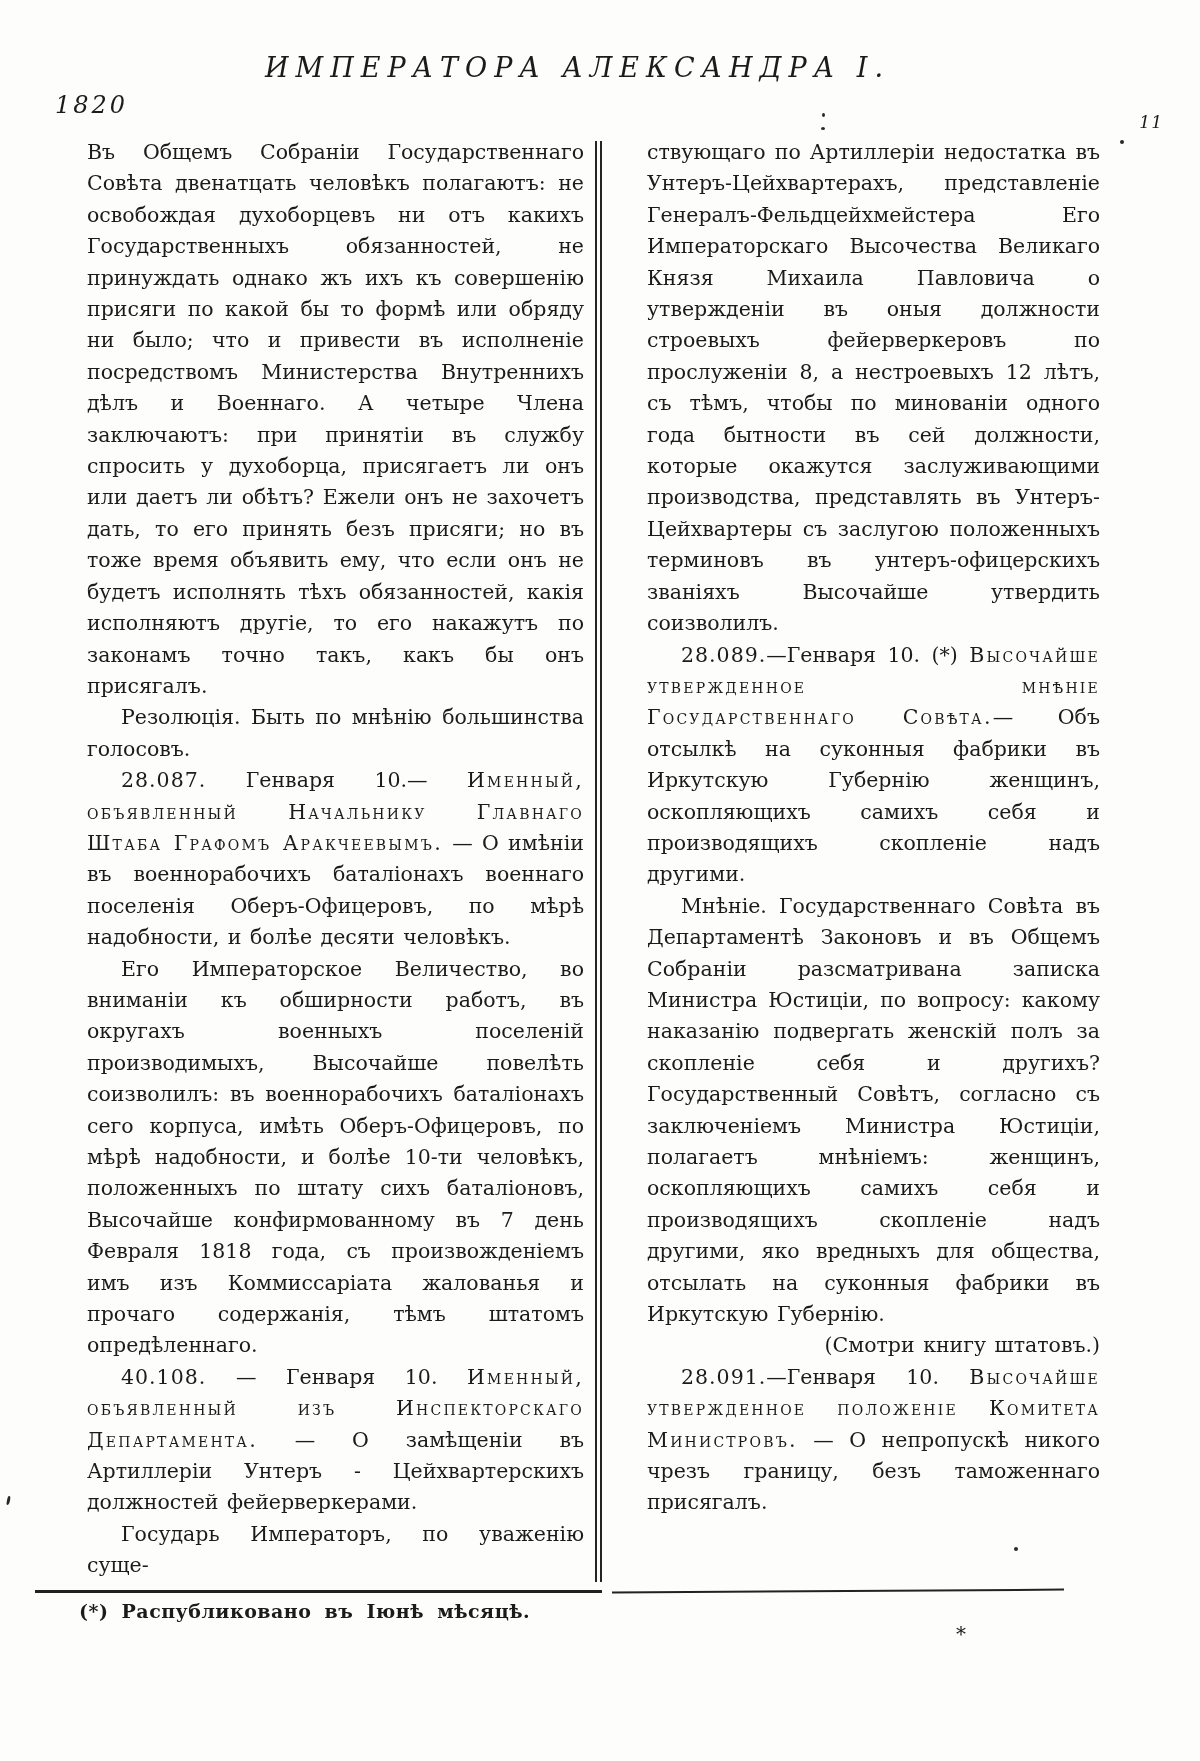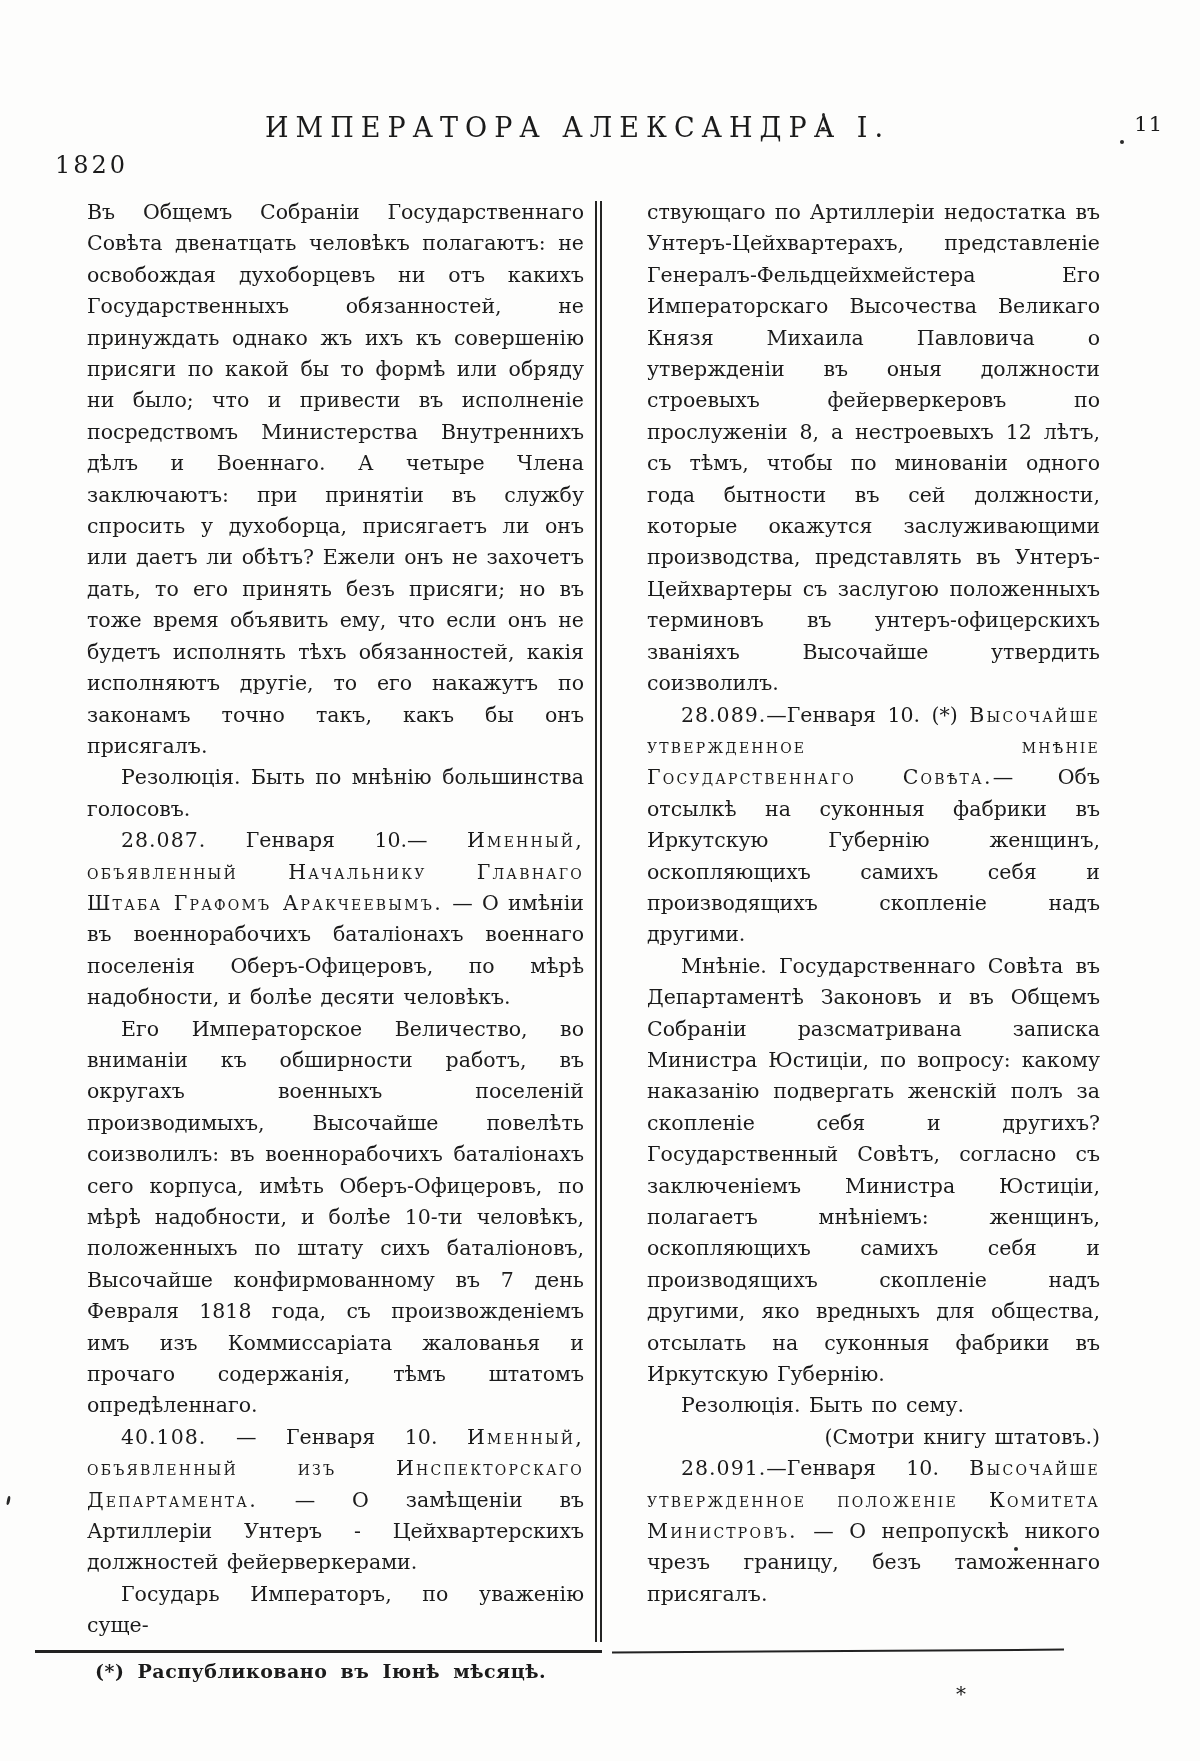--- a/index.html
+++ b/index.html
@@ -8,35 +8,36 @@
     width:1200px;
     height:1761px;
     background:#fdfdfc;
     color:#1b1b1b;
     font-family:"DejaVu Serif", serif;
     overflow:hidden;
     box-sizing:border-box;
   }
   .header{
     position:relative;
-    padding-top:112px;
+    padding-top:52px;
     width:1045px;
     margin-left:55px;
     text-align:center;
+    font-style:italic;
   }
   .title{
     font-size:27px;
     letter-spacing:7px;
     white-space:nowrap;
   }
   .page-number{
     position:absolute;
     top:112px;
     right:-63px;
-    font-size:21px;
+    font-size:17px;
     letter-spacing:1px;
   }
   .year{
     margin-top:8px;
     font-size:24px;
     letter-spacing:3px;
     text-align:left;
   }
   .columns{
     display:flex;
@@ -69,21 +70,21 @@
   .run-smallcaps{font-variant-caps:small-caps;letter-spacing:2.2px;}
   .footer{position:relative;margin-top:8px;height:120px;}
   .rule-left{
     position:absolute;left:35px;top:0;width:567px;height:3px;background:#222;
   }
   .rule-right{
     position:absolute;left:612px;top:0;width:452px;height:2px;background:#222;
     transform:rotate(-0.35deg);
   }
   .footnote{
-    position:absolute;left:95px;top:10px;
+    position:absolute;left:79px;top:10px;
     font-size:19px;font-weight:bold;word-spacing:6px;letter-spacing:0.5px;
   }
   .asterisk{
     position:absolute;left:956px;top:32px;font-size:20px;
   }
   .artifact{position:absolute;background:#2a2a2a;border-radius:50%;}
   .a-colon-top{left:822px;top:113px;width:3px;height:4px;}
   .a-colon-bottom{left:821px;top:127px;width:4px;height:3px;}
   .a-pagedot{left:1120px;top:140px;width:4px;height:4px;}
   .a-comma{left:7px;top:1496px;width:3px;height:9px;border-radius:40% 60% 60% 40%;transform:rotate(12deg);}
@@ -107,21 +108,20 @@
         <p class="para"><span class="run-number">28.087.</span><span class="run-normal"> Генваря 10.— </span><span class="run-smallcaps">Именный, объявленный Начальнику Главнаго Штаба Графомъ Аракчеевымъ.</span><span class="run-normal"> — </span><span class="run-italic">О имѣніи въ военнорабочихъ баталіонахъ военнаго поселенія Оберъ-Офицеровъ, по мѣрѣ надобности, и болѣе десяти человѣкъ.</span></p>
         <p class="para"><span class="run-normal">Его Императорское Величество, во вниманіи къ обширности работъ, въ округахъ военныхъ поселеній производимыхъ, Высочайше повелѣть соизволилъ: въ военнорабочихъ баталіонахъ сего корпуса, имѣть Оберъ-Офицеровъ, по мѣрѣ надобности, и болѣе 10-ти человѣкъ, положенныхъ по штату сихъ баталіоновъ, Высочайше конфирмованному въ 7 день Февраля 1818 года, съ произвожденіемъ имъ изъ Коммиссаріата жалованья и прочаго содержанія, тѣмъ штатомъ опредѣленнаго.</span></p>
         <p class="para"><span class="run-number">40.108.</span><span class="run-normal"> — Генваря 10. </span><span class="run-smallcaps">Именный, объявленный изъ Инспекторскаго Департамента.</span><span class="run-normal"> — </span><span class="run-italic">О замѣщеніи въ Артиллеріи Унтеръ - Цейхвартерскихъ должностей фейерверкерами.</span></p>
         <p class="para fill"><span class="run-normal">Государь Императоръ, по уваженію суще-</span></p>
       </div>
     <div class="column-divider"></div>
     <div class="col col-right">
         <p class="para noindent"><span class="run-normal">ствующаго по Артиллеріи недостатка въ Унтеръ-Цейхвартерахъ, представленіе Генералъ-Фельдцейхмейстера Его Императорскаго Высочества Великаго Князя Михаила Павловича о утвержденіи въ оныя должности строевыхъ фейерверкеровъ по прослуженіи 8, а нестроевыхъ 12 лѣтъ, съ тѣмъ, чтобы по минованіи одного года бытности въ сей должности, которые окажутся заслуживающими производства, представлять въ Унтеръ-Цейхвартеры съ заслугою положенныхъ терминовъ въ унтеръ-офицерскихъ званіяхъ Высочайше утвердить соизволилъ.</span></p>
         <p class="para"><span class="run-number">28.089.</span><span class="run-normal">—Генваря 10. (*) </span><span class="run-smallcaps">Высочайше утвержденное мнѣніе Государственнаго Совѣта.</span><span class="run-normal">— </span><span class="run-italic">Объ отсылкѣ на суконныя фабрики въ Иркутскую Губернію женщинъ, оскопляющихъ самихъ себя и производящихъ скопленіе надъ другими.</span></p>
         <p class="para"><span class="run-italic">Мнѣніе.</span><span class="run-normal"> Государственнаго Совѣта въ Департаментѣ Законовъ и въ Общемъ Собраніи разсматривана записка Министра Юстиціи, по вопросу: какому наказанію подвергать женскій полъ за скопленіе себя и другихъ? Государственный Совѣтъ, согласно съ заключеніемъ Министра Юстиціи, полагаетъ мнѣніемъ: женщинъ, оскопляющихъ самихъ себя и производящихъ скопленіе надъ другими, яко вредныхъ для общества, отсылать на суконныя фабрики въ Иркутскую Губернію.</span></p>
-        <p class="para"><span class="run-italic">Резолюція.</span><span class="run-normal"> Быть по сему.</span></p>
         <p class="para noindent center"><span class="run-italic">(Смотри книгу штатовъ.)</span></p>
         <p class="para"><span class="run-number">28.091.</span><span class="run-normal">—Генваря 10. </span><span class="run-smallcaps">Высочайше утвержденное положеніе Комитета Министровъ.</span><span class="run-normal"> — </span><span class="run-italic">О непропускѣ никого чрезъ границу, безъ таможеннаго присягалъ.</span></p>
       </div>
   </div>
 
   <div class="footer">
     <div class="rule-left"></div>
     <div class="rule-right"></div>
     <div class="footnote">(*) Распубликовано въ Іюнѣ мѣсяцѣ.</div>
     <div class="asterisk">*</div>

